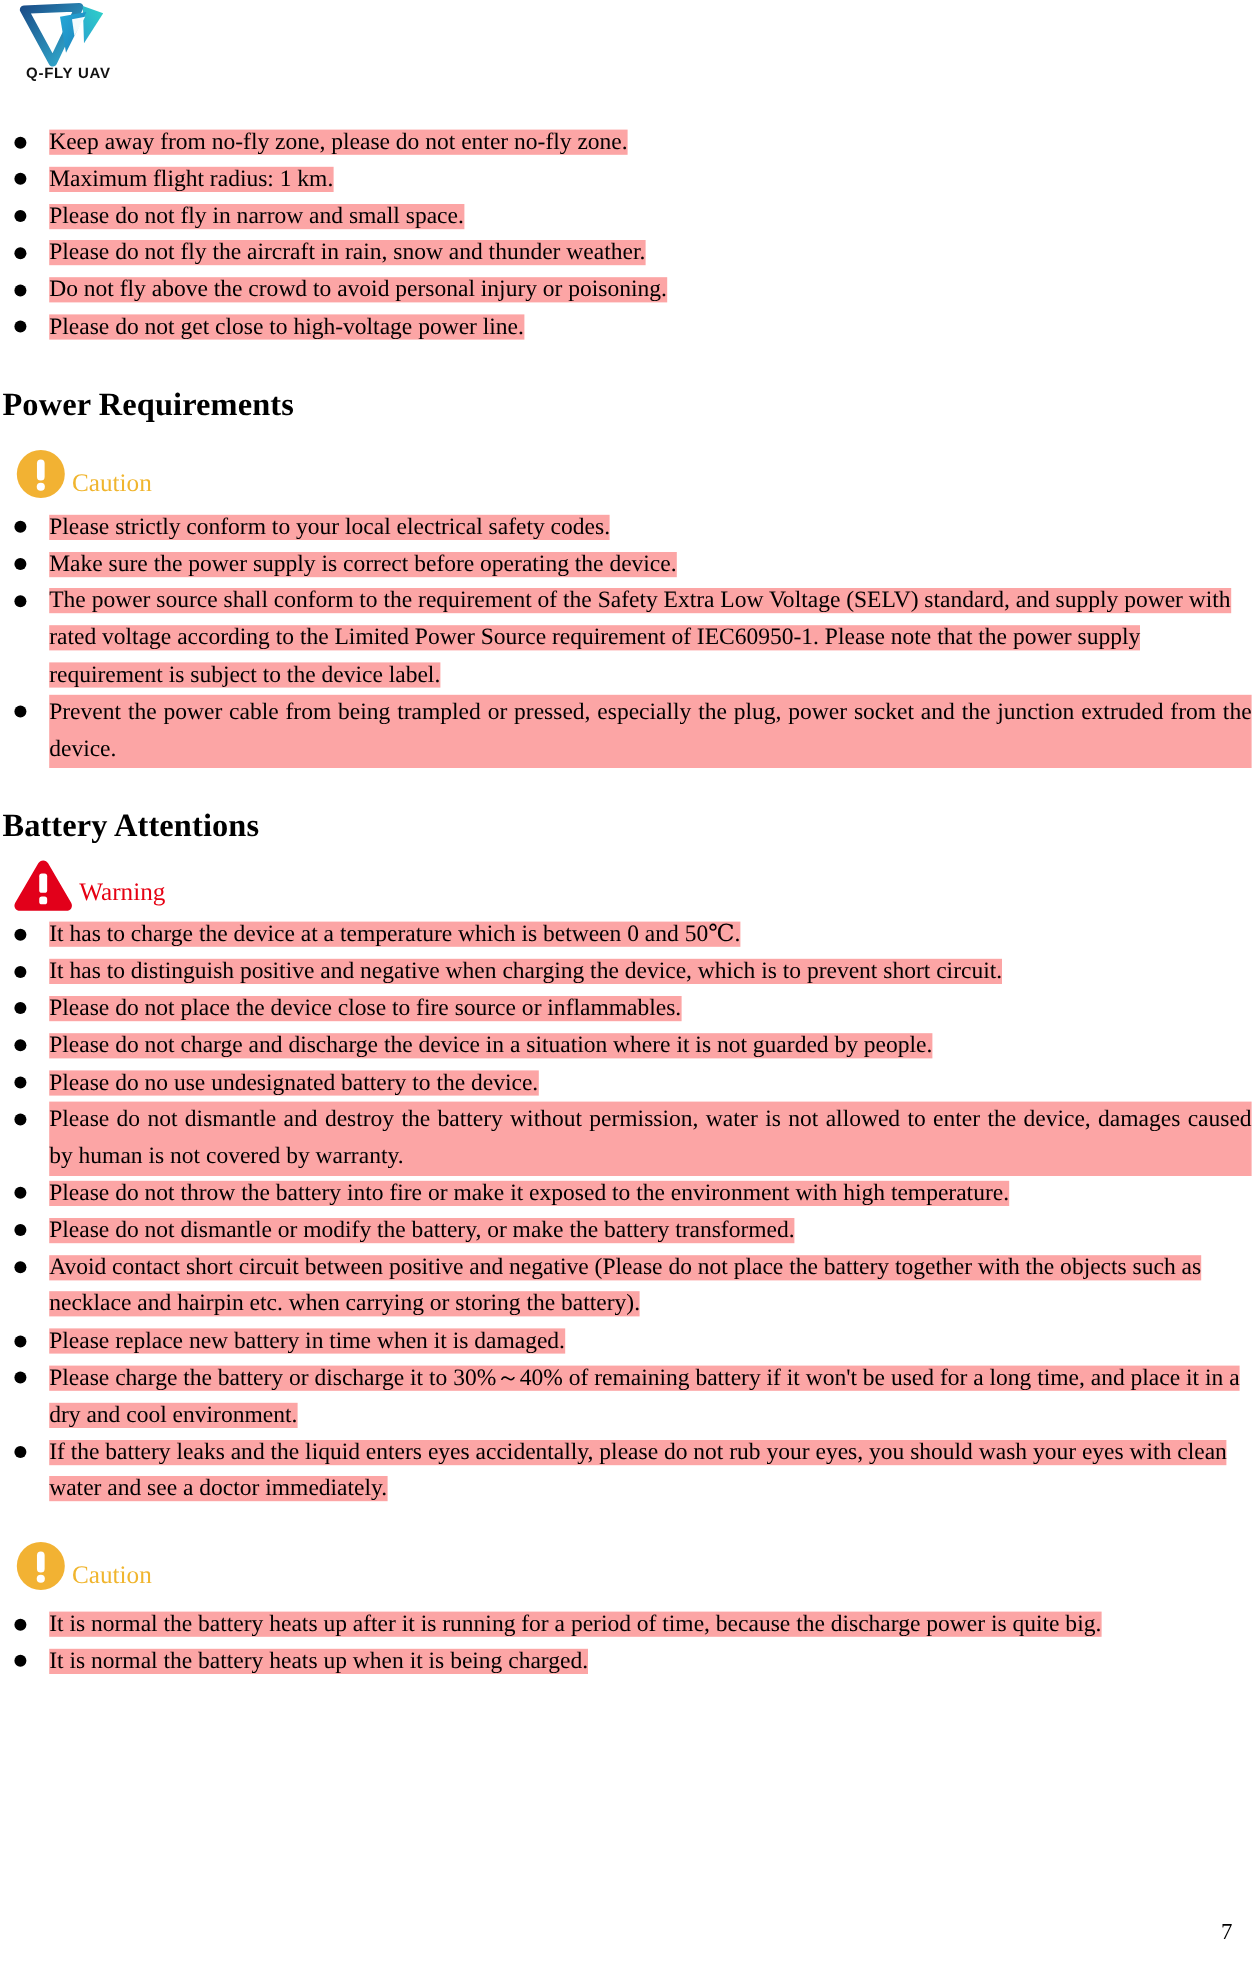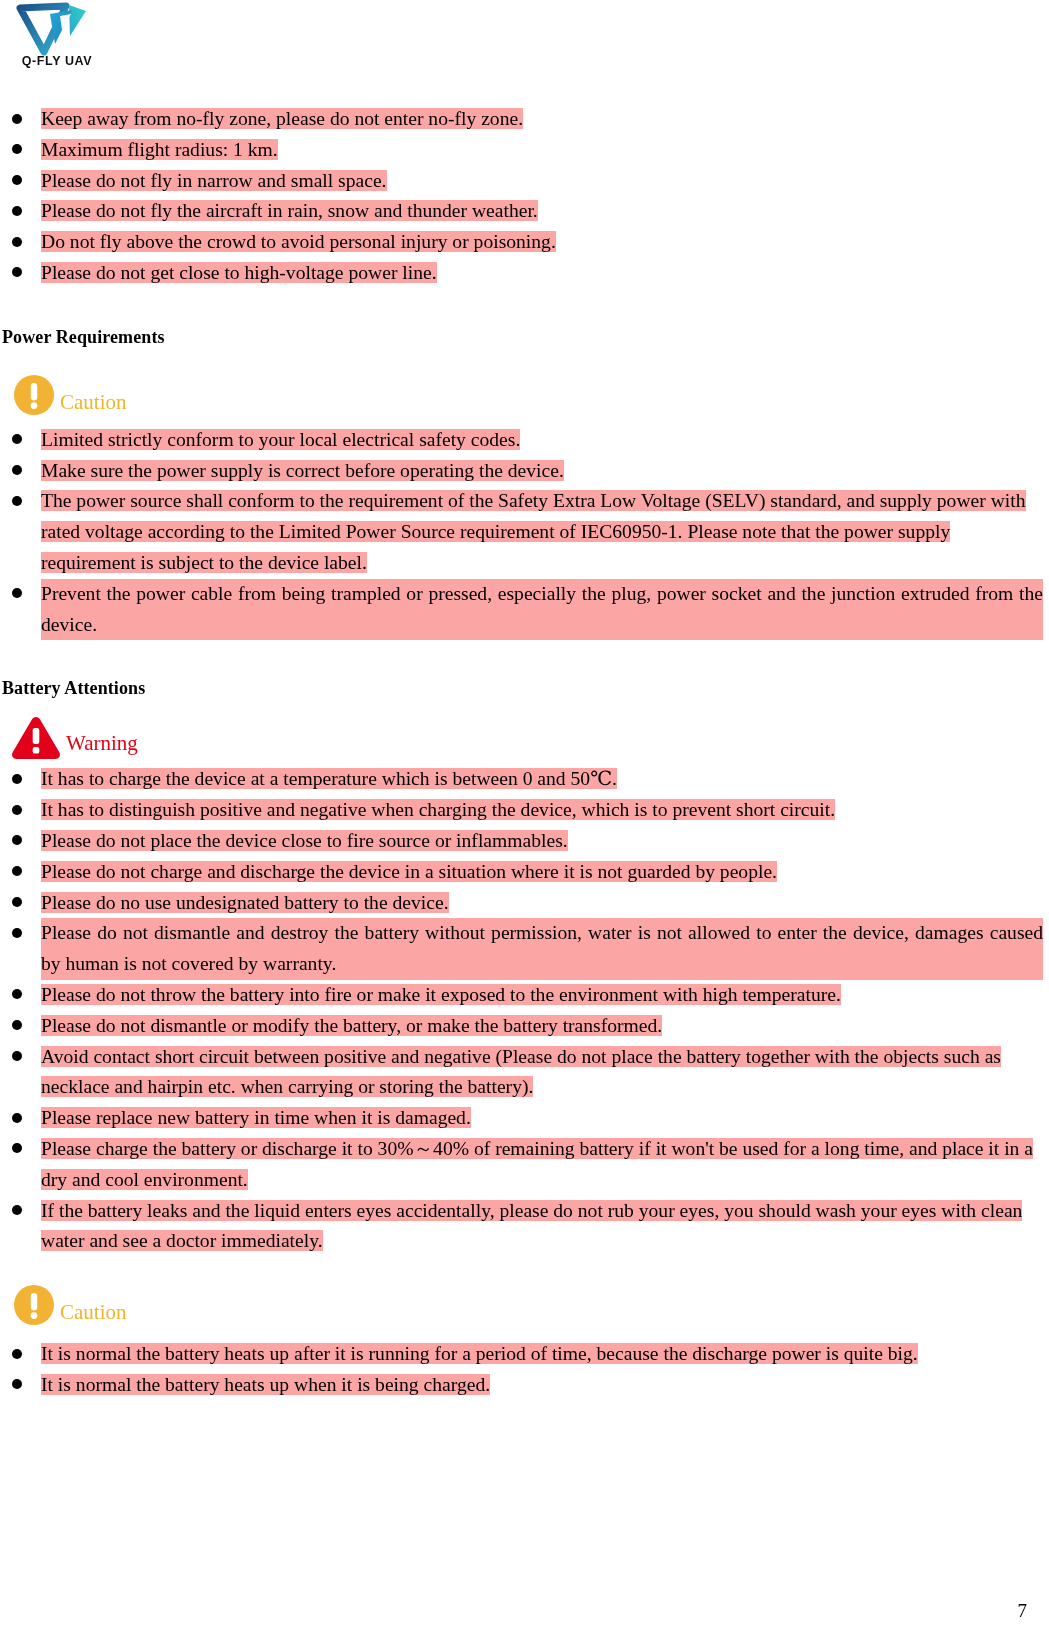--- a/index.html
+++ b/index.html
@@ -100,21 +100,21 @@
   .bullet-item.justify .txt {
     display: block;
     text-align: justify;
     text-align-last: left;
   }
   .bullet-item.plain .txt {
     display: inline;
   }
 
   h2.section-title {
-    font-size: 18px;
+    font-size: 27px;
     font-weight: bold;
     margin: 0;
     padding: 0 0 0 2px;
     line-height: 28px;
     letter-spacing: 0.1px;
   }
 
   
   .admon {
     position: relative;
@@ -237,21 +237,21 @@
         </svg>
       </div>
       <div class="label label-caution">Caution</div>
     </div>
 
     <div style="height:2px"></div>
 
     <ul class="bullet-list">
       <li class="bullet-item plain">
         <span class="dot"></span>
-        <span class="txt">Limited strictly conform to your local electrical safety codes.</span>
+        <span class="txt">Please strictly conform to your local electrical safety codes.</span>
       </li>
       <li class="bullet-item plain">
         <span class="dot"></span>
         <span class="txt">Make sure the power supply is correct before operating the device.</span>
       </li>
       <li class="bullet-item plain">
         <span class="dot"></span>
         <span class="txt">The power source shall conform to the requirement of the Safety Extra Low Voltage (SELV) standard, and supply power with rated voltage according to the Limited Power Source requirement of IEC60950-1. Please note that the power supply requirement is subject to the device label.</span>
       </li>
       <li class="bullet-item justify">

